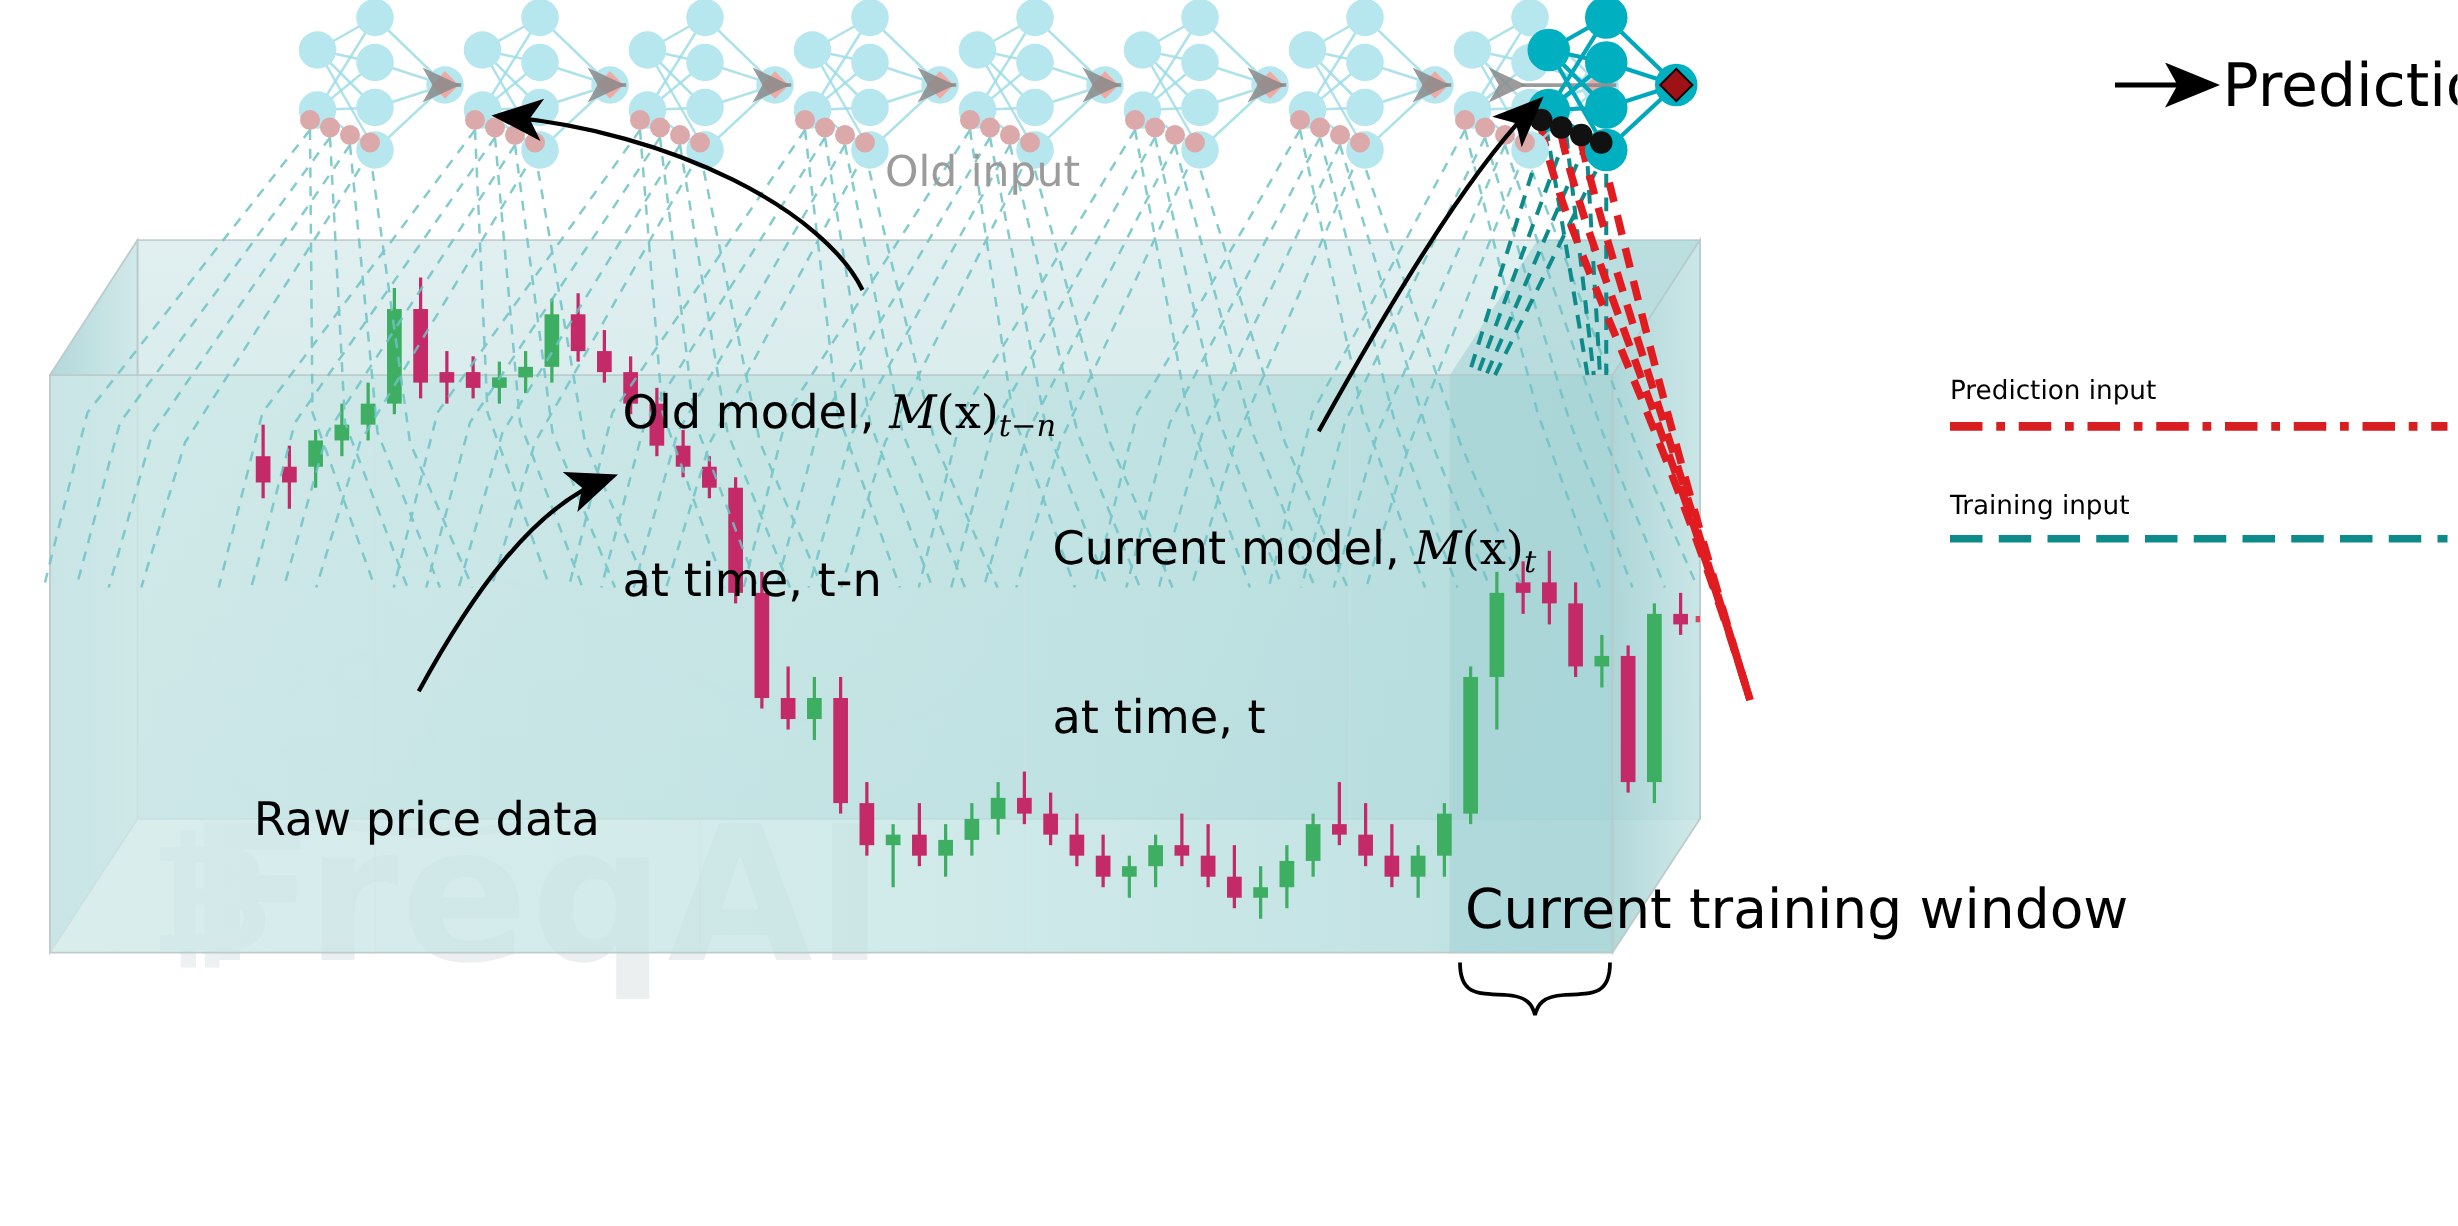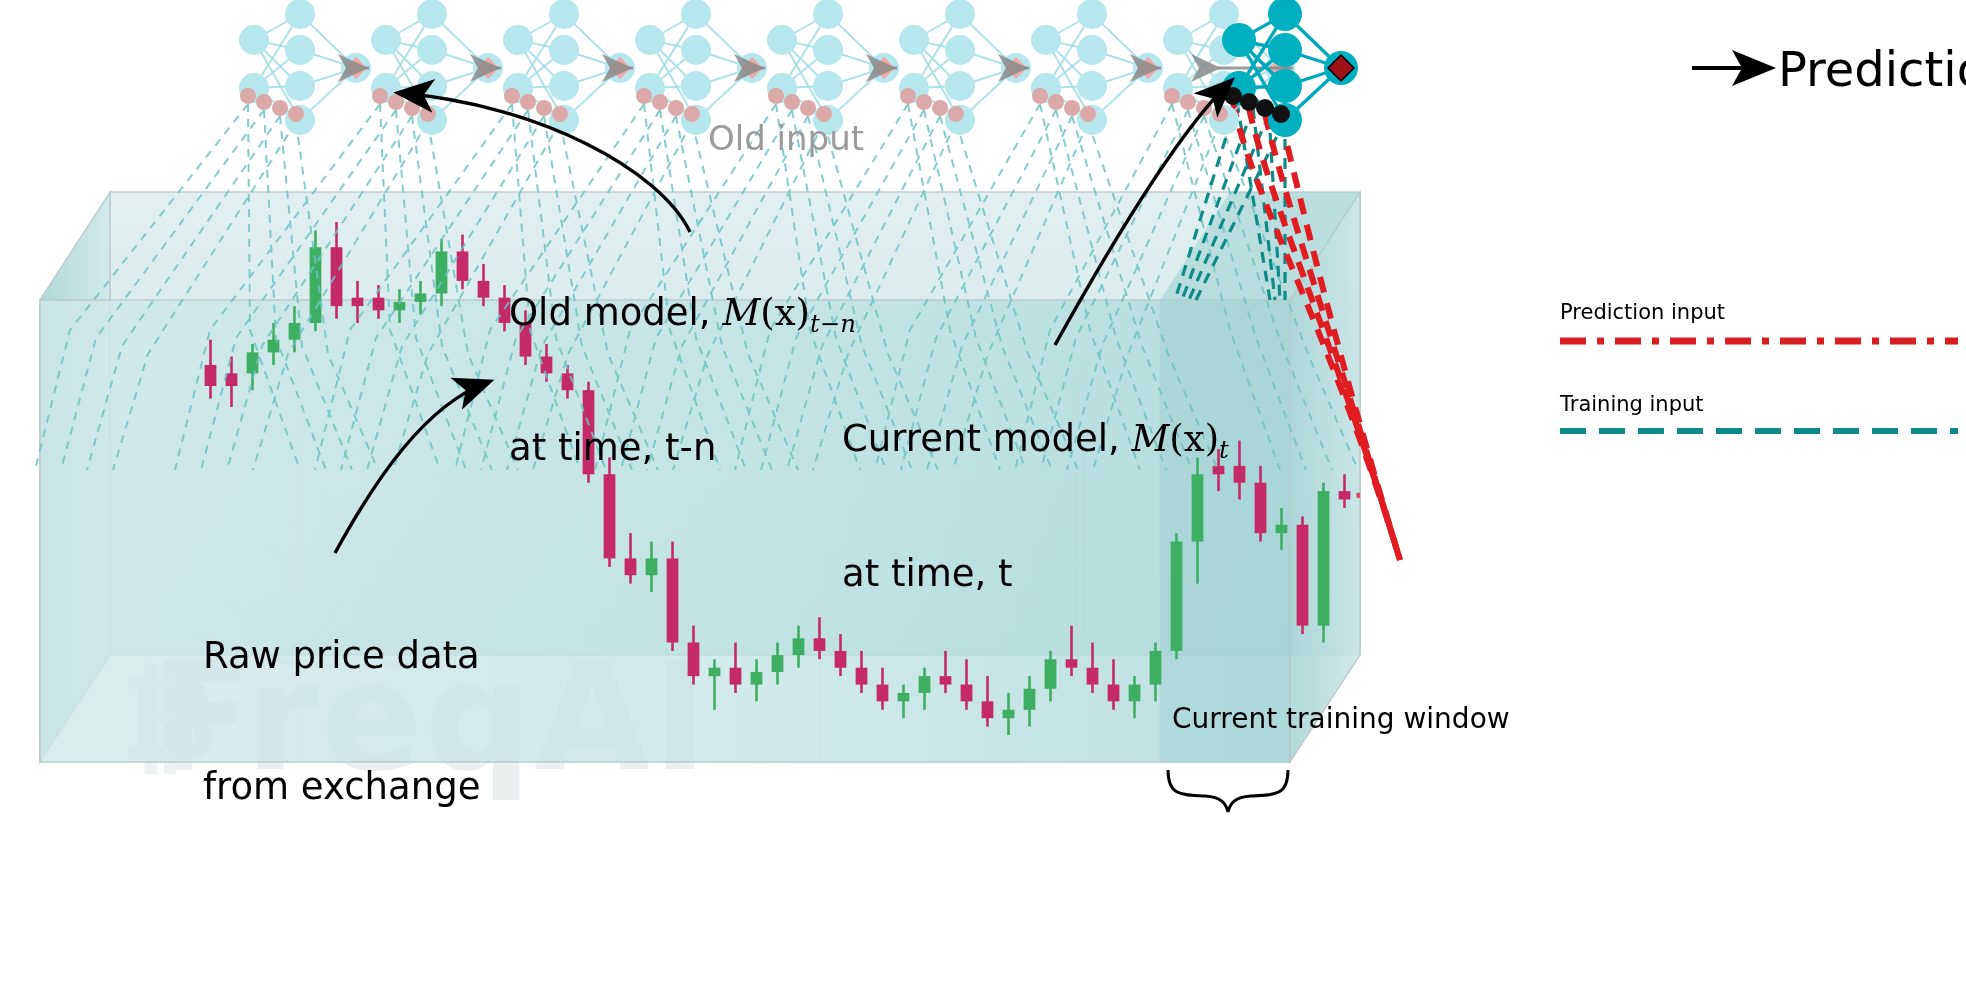--- a/index.html
+++ b/index.html
@@ -5,21 +5,21 @@
   html,body{margin:0;padding:0;background:#ffffff;}
   body{width:1966px;height:981px;position:relative;overflow:hidden;
        font-family:"DejaVu Sans","Liberation Sans",sans-serif;color:#000;}
   #root{position:absolute;left:0;top:0;width:1966px;height:981px;}
   svg.layer{position:absolute;left:0;top:0;width:1966px;height:981px;overflow:visible;}
   .txt{position:absolute;white-space:pre;}
   .lbl-old-models{font-size:34px;color:#9b9b9b;}
   .annot{font-size:37px;color:#000;line-height:1.18;}
   .legend-t{font-size:21px;color:#000;}
   .pred-t{font-size:48px;color:#000;}
-  .win-t{font-size:28px;color:#000;}
+  .win-t{font-size:44px;color:#000;}
   .mathit{font-family:"DejaVu Serif","Liberation Serif",serif;font-style:italic;}
   .mathrm{font-family:"DejaVu Serif","Liberation Serif",serif;font-style:normal;}
   .sub{font-size:0.66em;vertical-align:-0.28em;font-family:"DejaVu Serif","Liberation Serif",serif;font-style:italic;}
   .wm{position:absolute;color:#eceff0;font-size:150px;font-weight:bold;letter-spacing:2px;
       font-family:"DejaVu Sans","Liberation Sans",sans-serif;}
 </style>
 </head>
 <body>
 
 <div id="root">
@@ -539,33 +539,32 @@
     <path d="M335,553 C 375,480 425,405 488,382" stroke="#000" stroke-width="3.4" fill="none" marker-end="url(#ah)"></path>
 
     <line x1="1692" y1="68" x2="1768" y2="68" stroke="#000" stroke-width="4" marker-end="url(#ahp)"></line>
 
     <path d="M1168,770 C 1168,795 1180,795 1205,796 C 1222,797 1226,804 1228,812
              C 1230,804 1234,797 1251,796 C 1276,795 1288,795 1288,770" stroke="#000" stroke-width="3" fill="none"></path>
   </svg>
 
   <div class="txt lbl-old-models" style="left:708px;top:118px;">Old input</div>
 
-  <div class="txt annot" style="left:498px;top:204px;margin-left:11px;">
+  <div class="txt annot" style="left:498px;top:221px;">
     <div><span>Old model, </span><span class="mathit">M</span><span class="mathrm">(x)</span><span class="sub">t−n</span></div>
     <div>at time, t-n</div>
   </div>
 
   <div class="txt annot" style="left:842px;top:330px;">
     <div><span>Current model, </span><span class="mathit">M</span><span class="mathrm">(x)</span><span class="sub">t</span></div>
     <div>at time, t</div>
   </div>
 
   <div class="txt annot" style="left:203px;top:547px;">
     <div>Raw price data</div>
-    <div>from exchange</div>
   </div>
 
   <div class="txt pred-t" style="left:1778px;top:41px;">Prediction</div>
 
   <div class="txt win-t" style="left:1172px;top:702px;">Current training window</div>
 
   <div style="position:absolute;left:1560px;top:300px;width:400px;">
     <div class="legend-t" style="position:relative;left:0;top:0;text-align:left;">Prediction input</div>
     <svg width="400" height="26" style="display:block;margin-top:4px;">
       <line x1="0" y1="13" x2="398" y2="13" stroke="#d81e20" stroke-width="7" stroke-dasharray="26 11 7 11"></line>

